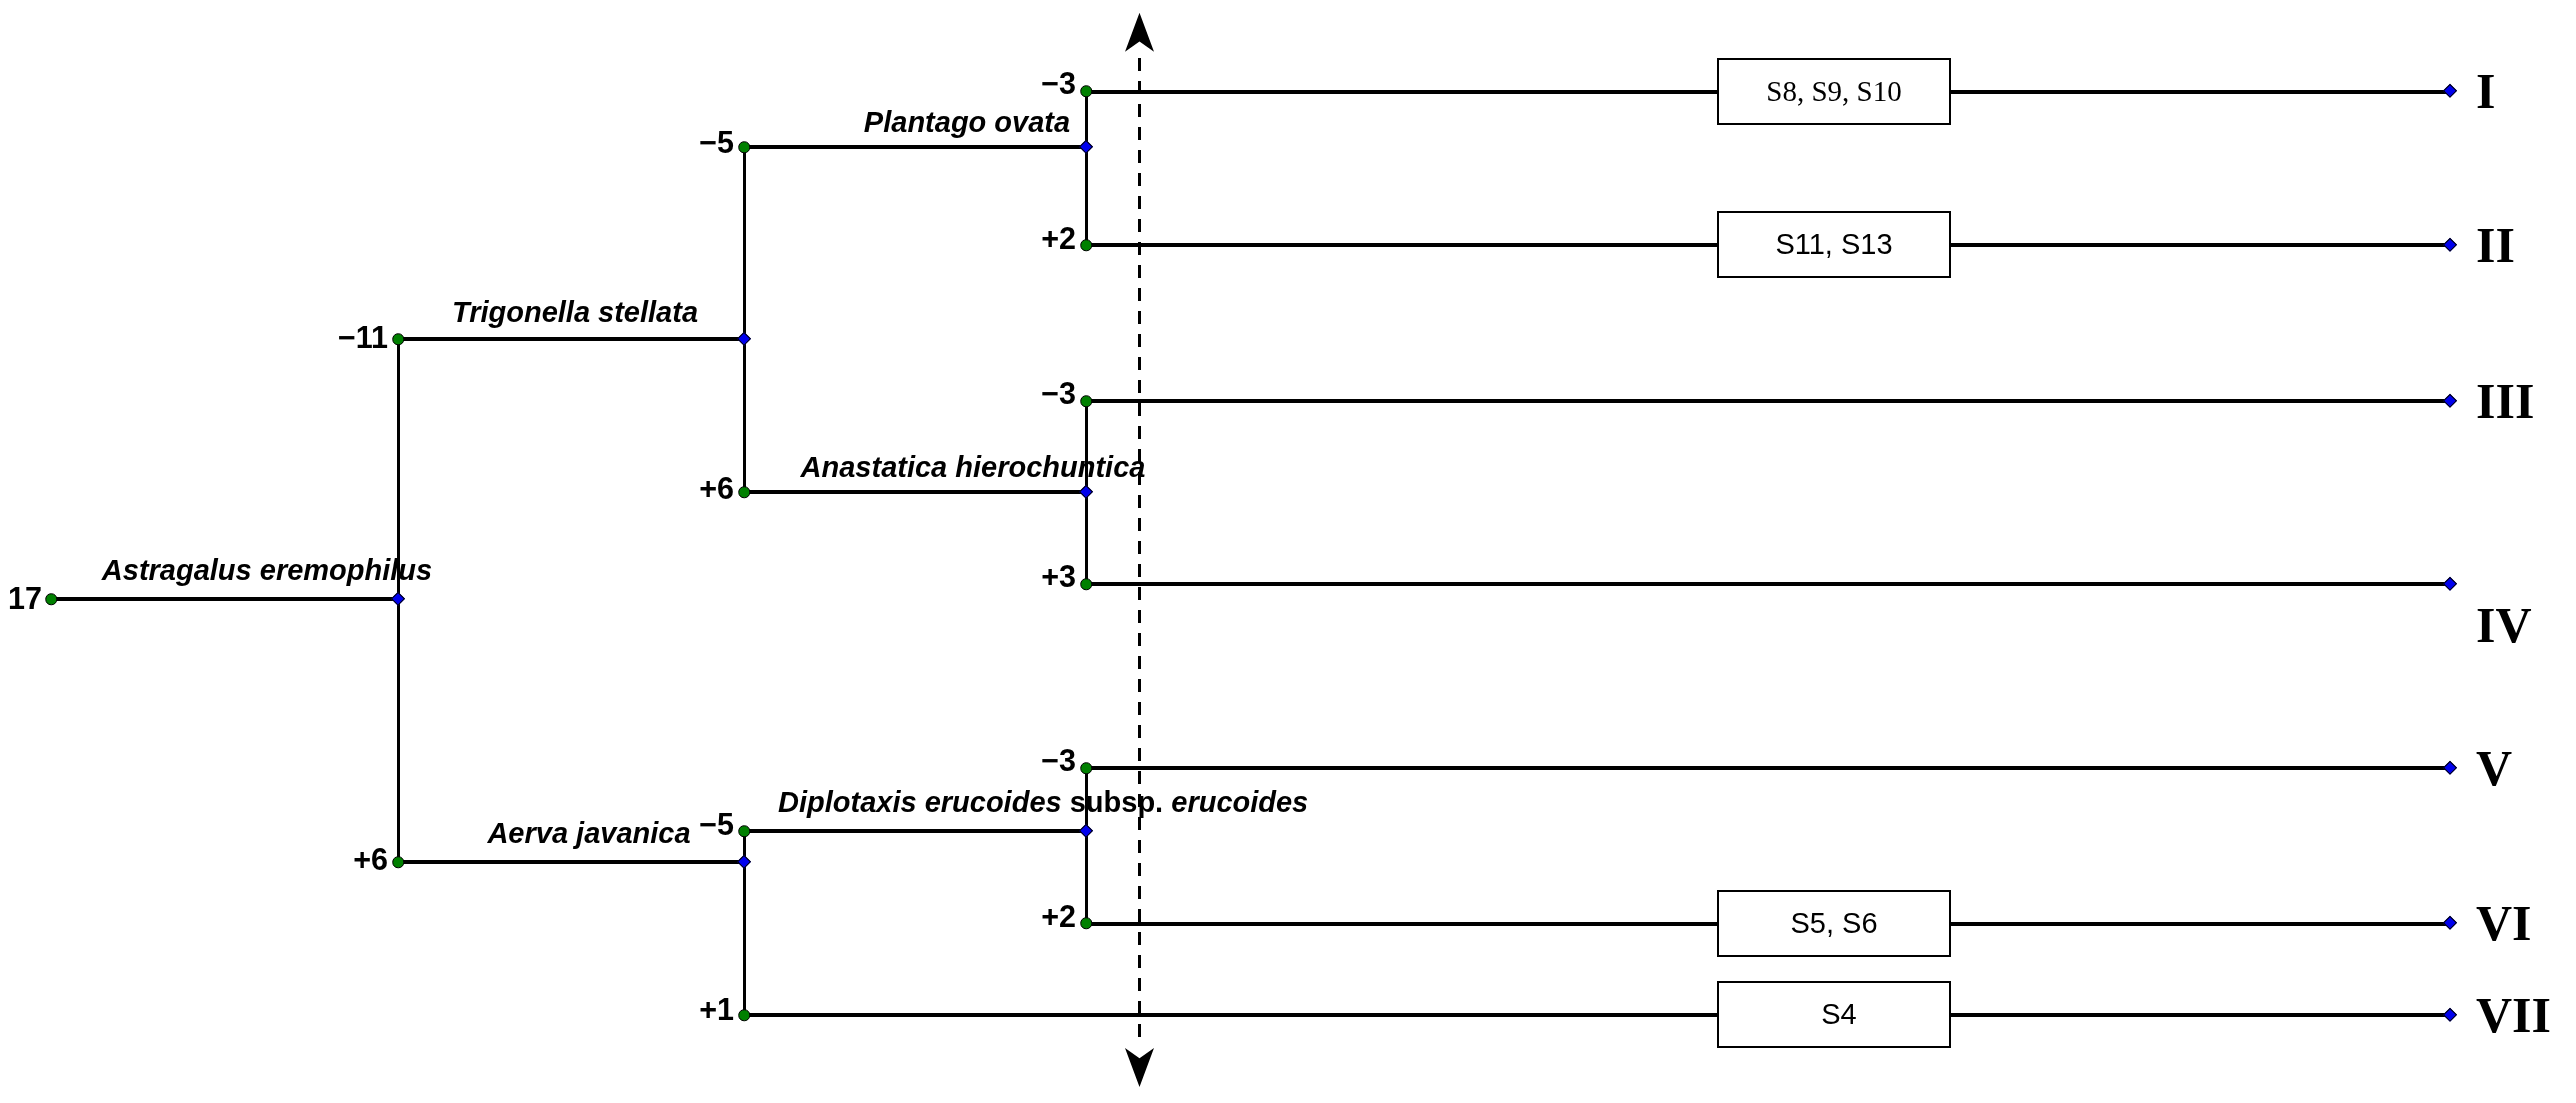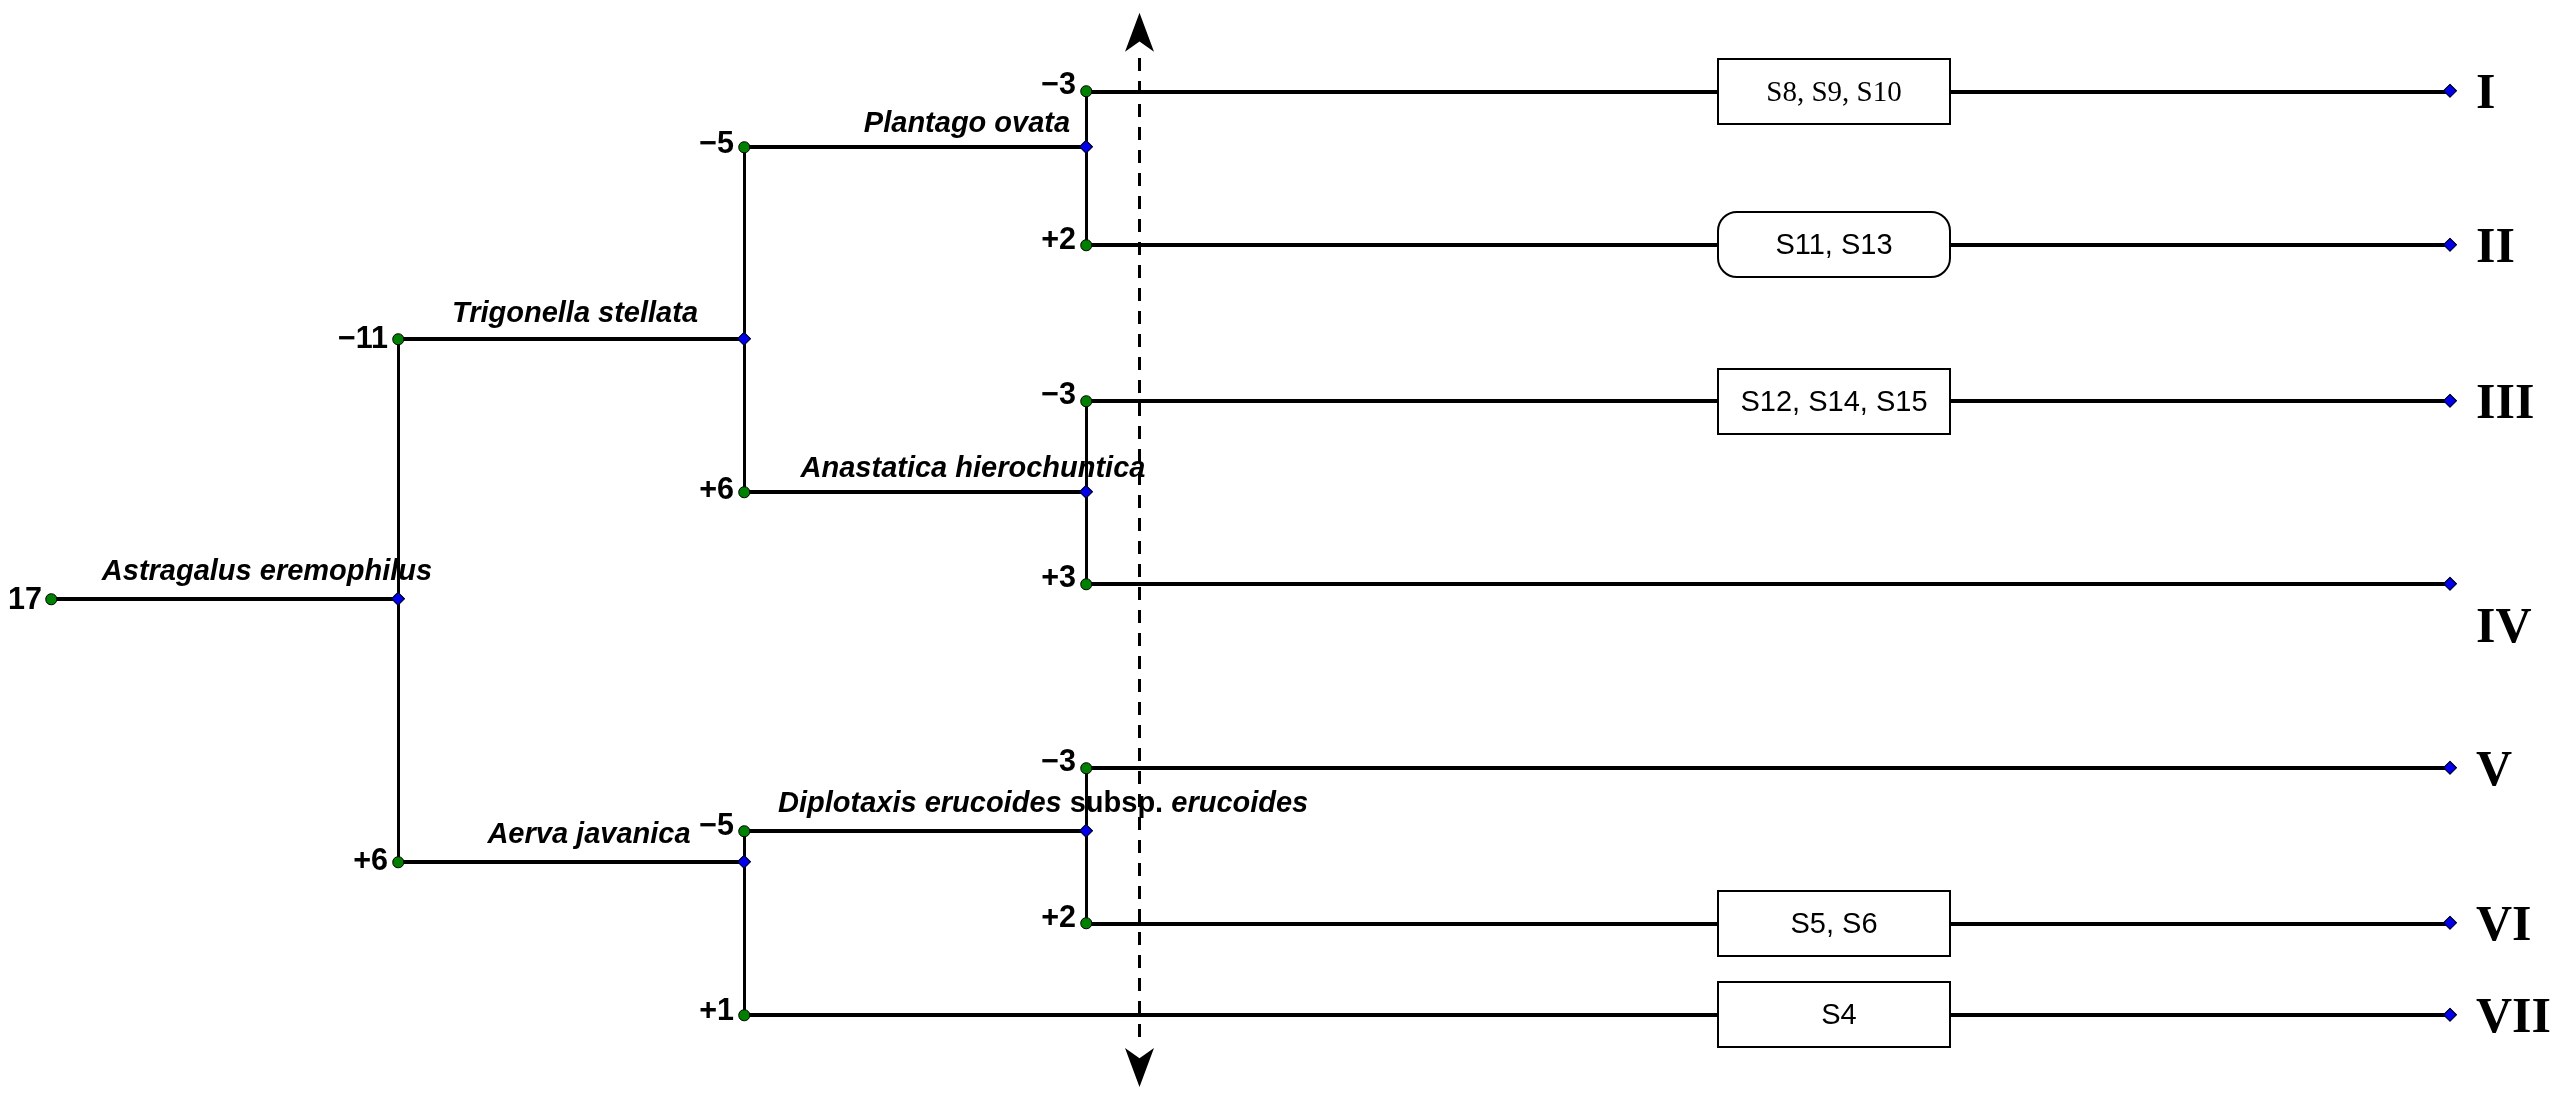--- a/index.html
+++ b/index.html
@@ -107,25 +107,22 @@
   <div class="taxon" style="left:589px;top:833px;">Aerva javanica</div>
   <div class="taxon taxon-left" style="left:778px;top:802px;">
     <span>Diplotaxis erucoides</span>
     <span class="upright">subsp.</span>
     <span>erucoides</span>
   </div>
 
   <div class="samplebox" style="top:58px;font-family:Liberation Serif, serif;">
       <span>S8, S9, S10</span>
     </div>
-  <div class="samplebox" style="top:211px;border-radius:20px;">
+  <div class="samplebox" style="top:211px;">
       <span>S11, S13</span>
-    </div>
-  <div class="samplebox" style="top:368px;">
-      <span>S12, S14, S15</span>
     </div>
   <div class="samplebox" style="top:890px;">
       <span>S5, S6</span>
     </div>
   <div class="samplebox" style="top:981px;padding-left:10px;">
       <span>S4</span>
     </div>
 
   <div class="numeral" style="top:91px;">I</div>
   <div class="numeral" style="top:245px;">II</div>

